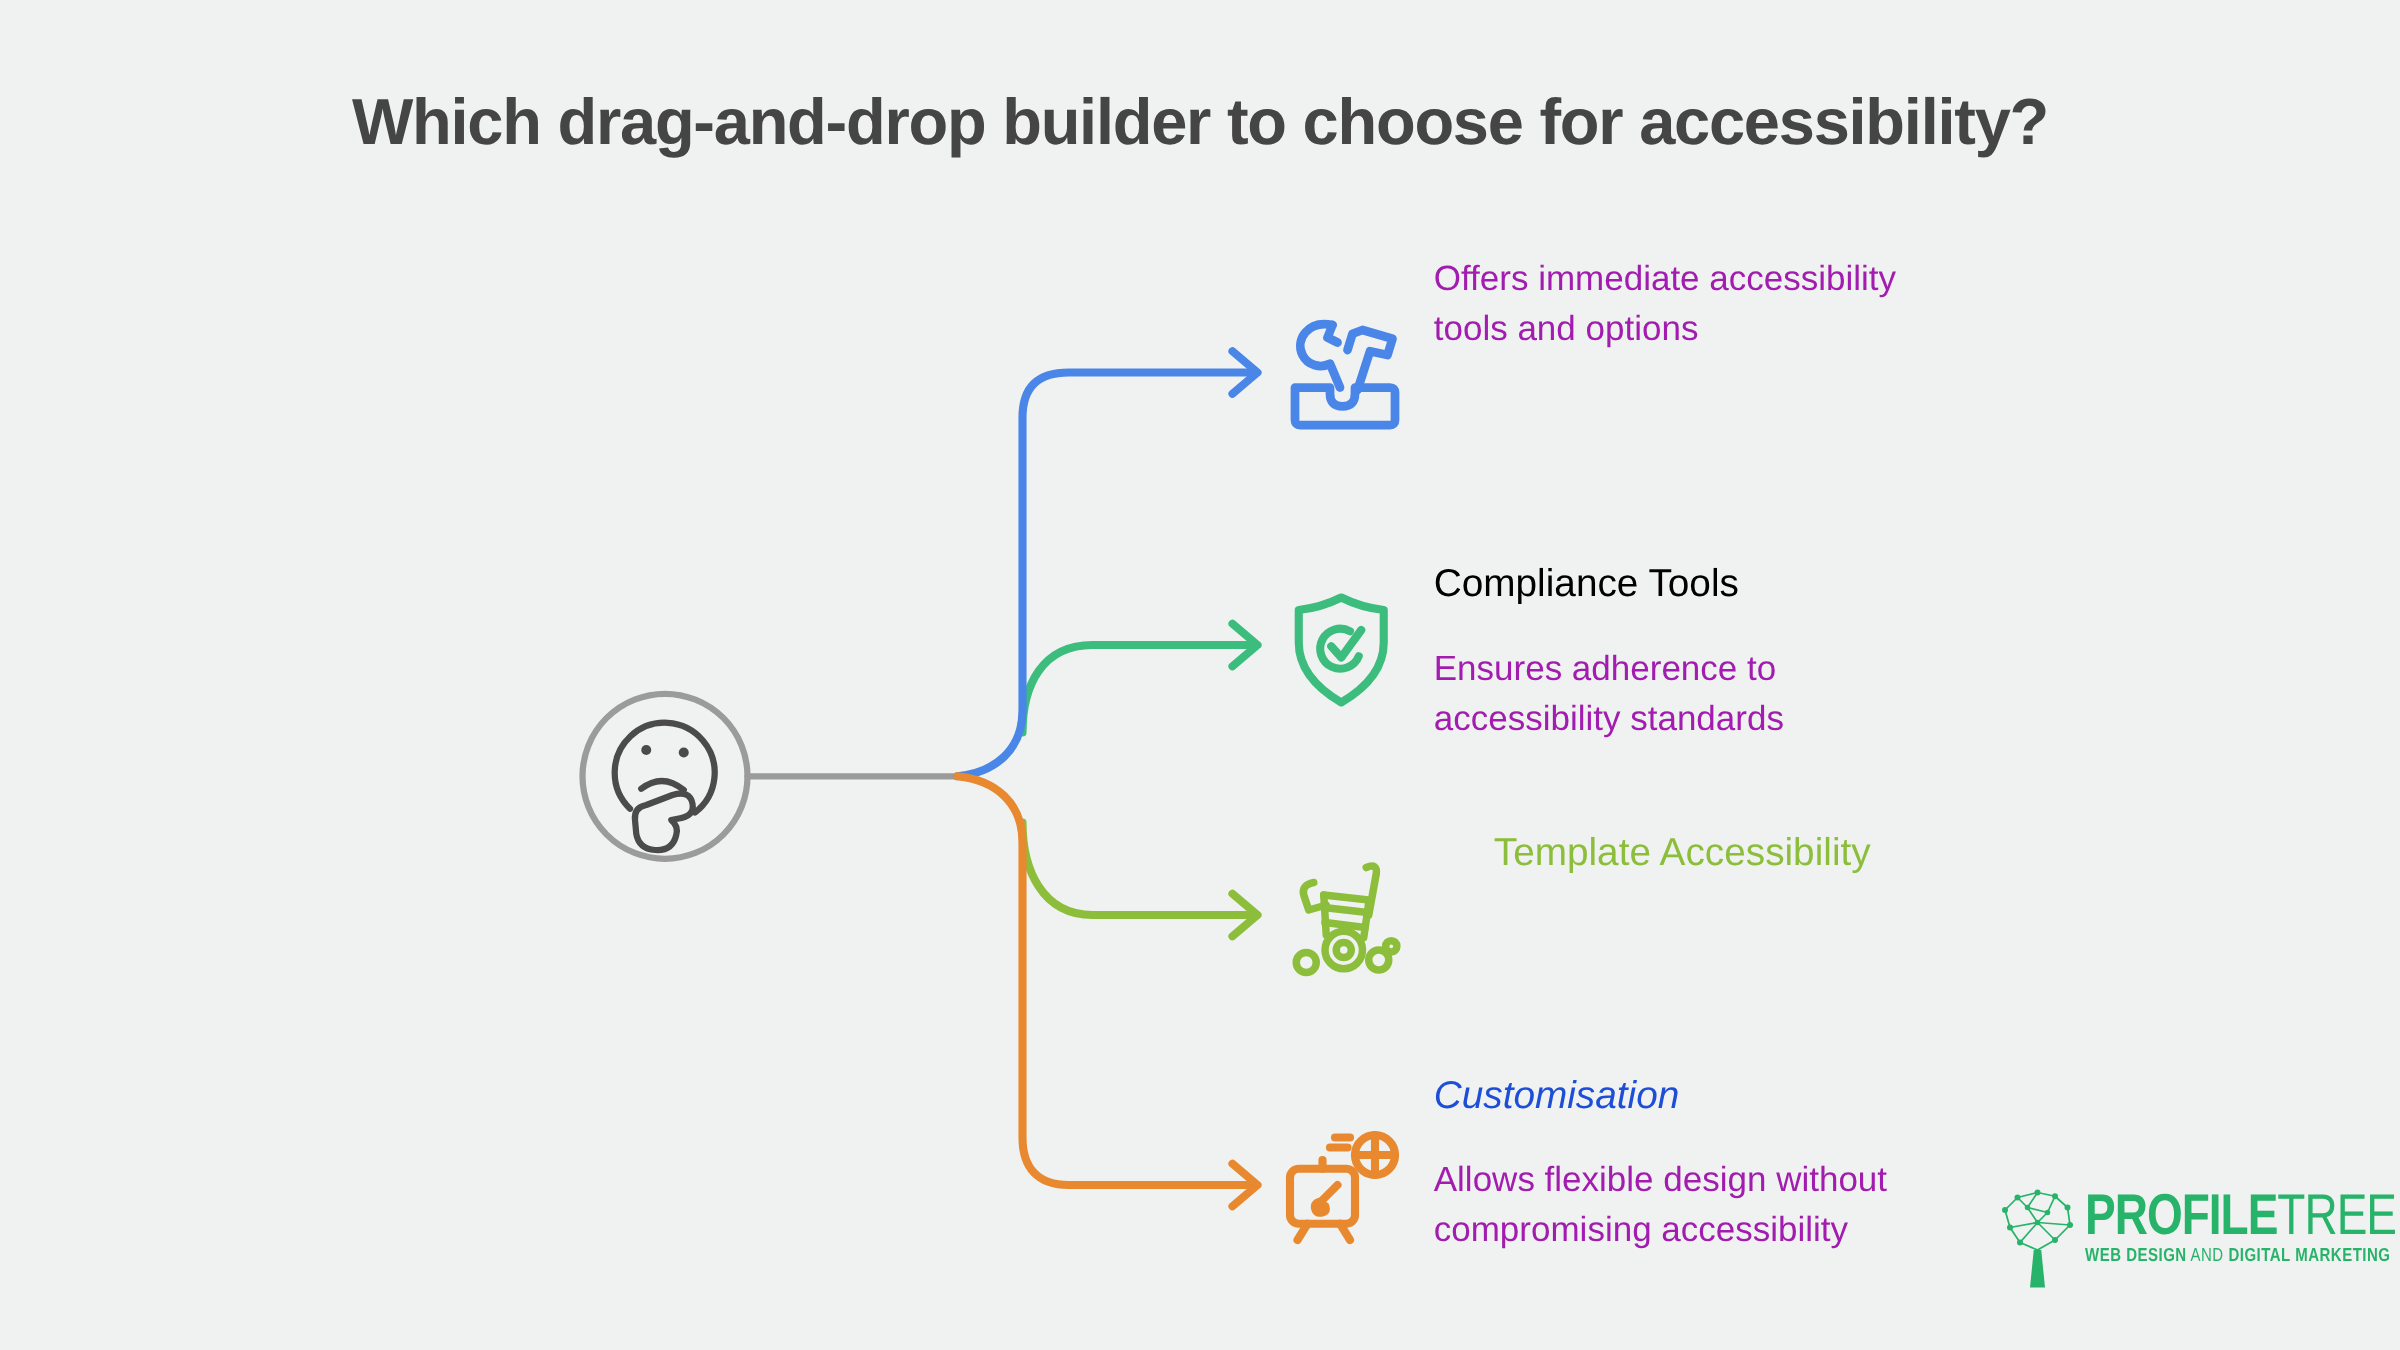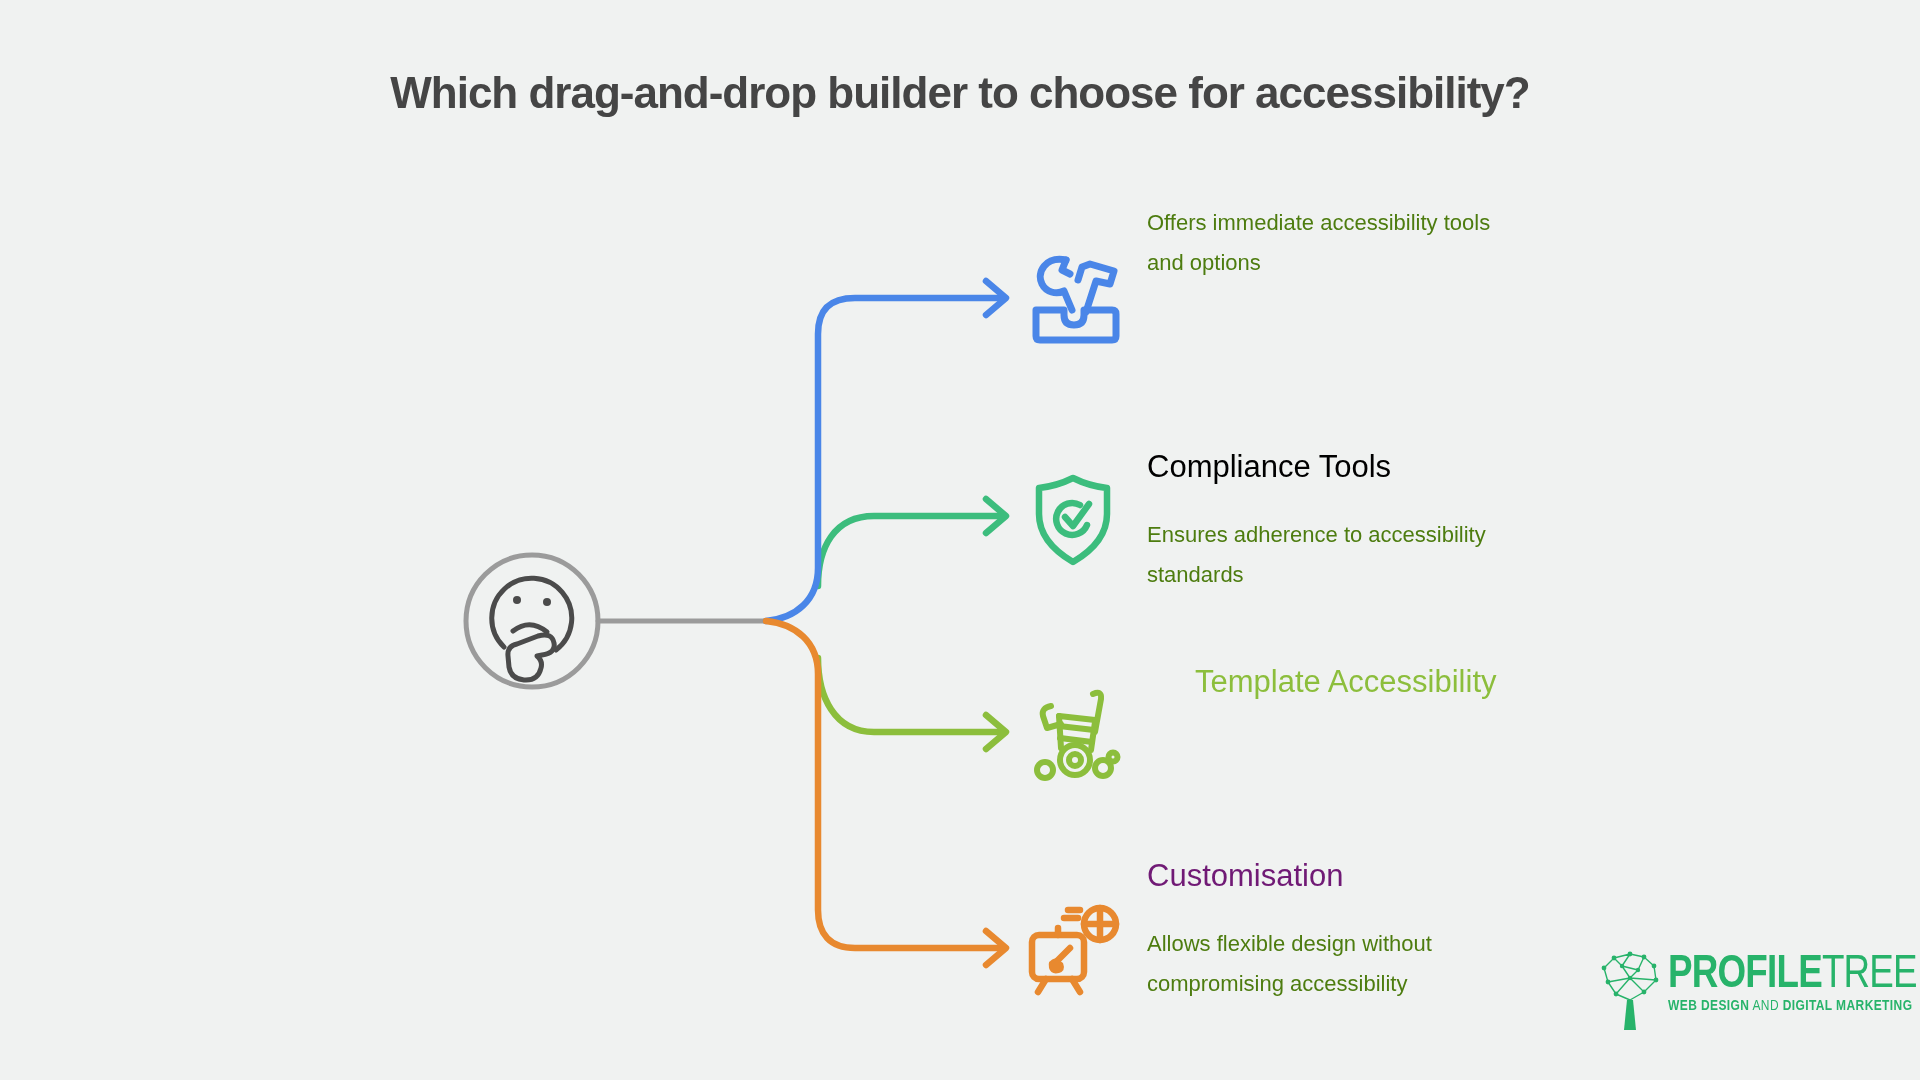--- a/index.html
+++ b/index.html
@@ -5,30 +5,30 @@
   html,body{margin:0;padding:0;}
   body{
     width:1920px;height:1080px;
     background:#f0f2f1;
     font-family:"Liberation Sans", sans-serif;
     overflow:hidden;position:relative;
   }
   .canvas{position:absolute;inset:0;}
   .title{
     position:absolute;left:0;top:68px;width:1920px;
-    text-align:center;font-size:44px;font-weight:bold;
+    text-align:center;font-size:52px;font-weight:bold;
     letter-spacing:-1px;color:#454545;margin:0;
   }
   svg{position:absolute;overflow:visible;}
   #connectors{left:0;top:0;}
   .branch-text{position:absolute;left:1147px;width:385px;}
   .branch-heading{font-size:31px;font-weight:500;line-height:40px;margin:0 0 28px 0;}
-  .branch-desc{font-size:22px;line-height:40px;color:#4d7c0f;max-width:375px;}
+  .branch-desc{font-size:28px;line-height:40px;color:#a21caf;max-width:375px;}
   .bt1{top:203px;} .bt2{top:447px;} .bt3{top:662px;margin-left:48px;} .bt4{top:856px;}
-  .hc1{color:#4a86e8;} .hc2{color:#000000;} .hc3{color:#8cbe3c;} .hc4{color:#701a75;}
+  .hc1{color:#4a86e8;} .hc2{color:#000000;} .hc3{color:#8cbe3c;} .hc4{color:#1d4ed8;font-style:italic;}
   .logo{position:absolute;left:1598px;top:948px;display:flex;align-items:flex-start;}
   .logo-text{margin-left:6px;transform:scaleX(0.80);transform-origin:left top;white-space:nowrap;}
   .brand{font-size:46px;line-height:46px;letter-spacing:-1px;color:#27b36a;}
   .brand .heavy{font-weight:bold;}
   .brand .light{font-weight:normal;}
   .tagline{font-size:15px;line-height:18px;letter-spacing:0.5px;color:#27b36a;margin-top:2px;}
   .tagline .heavy{font-weight:bold;}
 </style>
 </head>
 <body>

